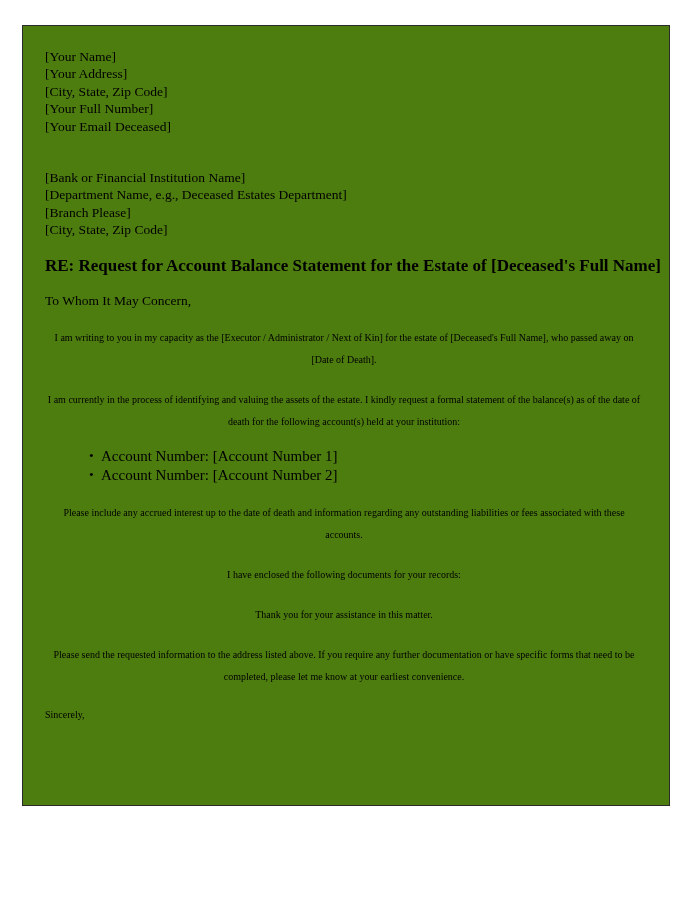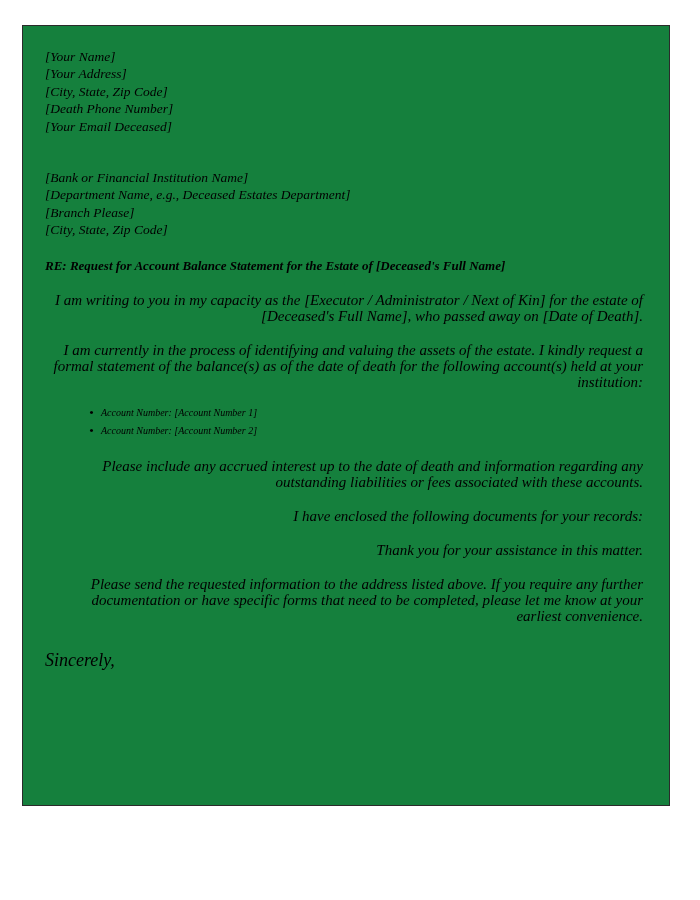--- a/index.html
+++ b/index.html
@@ -18,23 +18,22 @@
 
   
   #page-sheet {
     position: absolute;
     left: 22px;
     top: 25px;
     width: 648px;
     height: 781px;
     box-sizing: border-box;
     border: 1px solid #2b2b2b;
-    background: #15803d;
+    background: #4d7c0f;
     overflow: hidden;
-    font-style: italic;
   }
 
   #doc-body {
     position: absolute;
     left: 22px;
     top: 22px;
     width: 598px;
   }
 
   .addr-block {
@@ -43,93 +42,94 @@
   }
   .addr-line {
     white-space: pre;
   }
 
   .gap-sm { height: 17px; }
   .gap-md { height: 17px; }
 
   .re-line {
     font-weight: bold;
-    font-size: 13px;
+    font-size: 17px;
     line-height: 17.4px;
     margin-top: 18px;
     white-space: nowrap;
   }
 
   .salutation {
     font-size: 13.5px;
     line-height: 17.4px;
     margin-top: 18px;
   }
 
   p.para {
-    font-size: 15px;
-    line-height: 16px;
+    font-size: 10px;
+    line-height: 22px;
     margin: 18px 0 0 0;
-    text-align: right;
+    text-align: center;
   }
 
   ul.bullets {
     margin: 14px 0 0 0;
     padding: 0 0 0 45px;
     list-style: none;
   }
   ul.bullets li {
-    font-size: 10px;
+    font-size: 15px;
     line-height: 18.2px;
     position: relative;
     padding-left: 11px;
   }
   ul.bullets li::before {
     content: "\2022";
     position: absolute;
     left: -1px;
     top: 0;
     font-size: 13.5px;
     line-height: 18.2px;
   }
 
   .closing {
-    font-size: 18px;
+    font-size: 10px;
     line-height: 17.4px;
-    margin-top: 28px;
+    margin-top: 18px;
   }
 </style>
 </head>
 <body>
 
 <div id="page-sheet">
   <div id="doc-body">
 
     <div class="addr-block">
       <div class="addr-line">[Your Name]</div>
       <div class="addr-line">[Your Address]</div>
       <div class="addr-line">[City, State, Zip Code]</div>
-      <div class="addr-line">[Death Phone Number]</div>
+      <div class="addr-line">[Your Full Number]</div>
       <div class="addr-line">[Your Email Deceased]</div>
     </div>
 
     <div class="gap-sm"></div>
 
 
     <div class="gap-md"></div>
 
     <div class="addr-block">
       <div class="addr-line">[Bank or Financial Institution Name]</div>
       <div class="addr-line">[Department Name, e.g., Deceased Estates Department]</div>
       <div class="addr-line">[Branch Please]</div>
       <div class="addr-line">[City, State, Zip Code]</div>
     </div>
 
     <div class="re-line">RE: Request for Account Balance Statement for the Estate of [Deceased's Full Name]</div>
 
+    <div class="salutation">To Whom It May Concern,</div>
 
     <p class="para">I am writing to you in my capacity as the [Executor / Administrator / Next of Kin] for the estate of [Deceased's Full Name], who passed away on [Date of Death].</p>
 
     <p class="para">I am currently in the process of identifying and valuing the assets of the estate. I kindly request a formal statement of the balance(s) as of the date of death for the following account(s) held at your institution:</p>
 
     <ul class="bullets">
       <li>Account Number: [Account Number 1]</li>
       <li>Account Number: [Account Number 2]</li>
     </ul>
 

